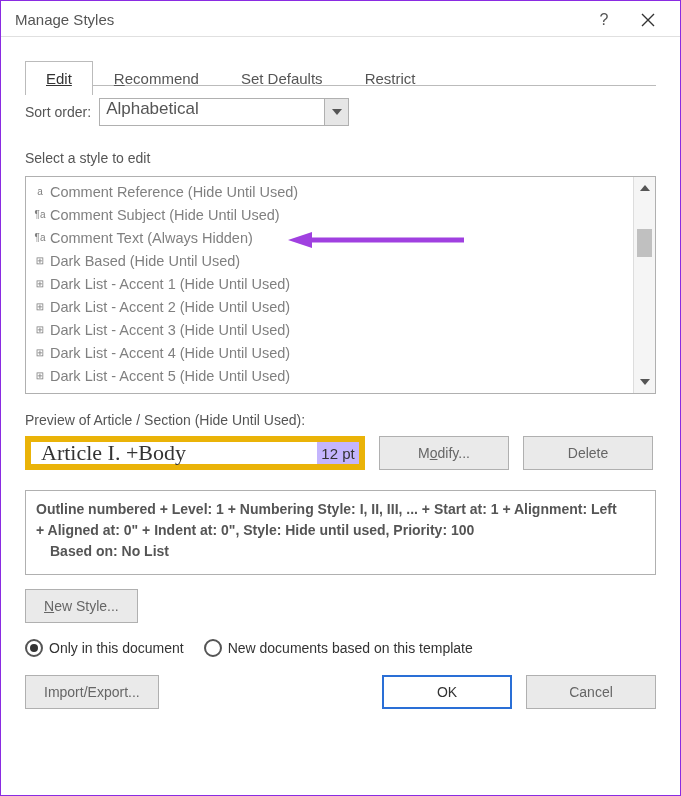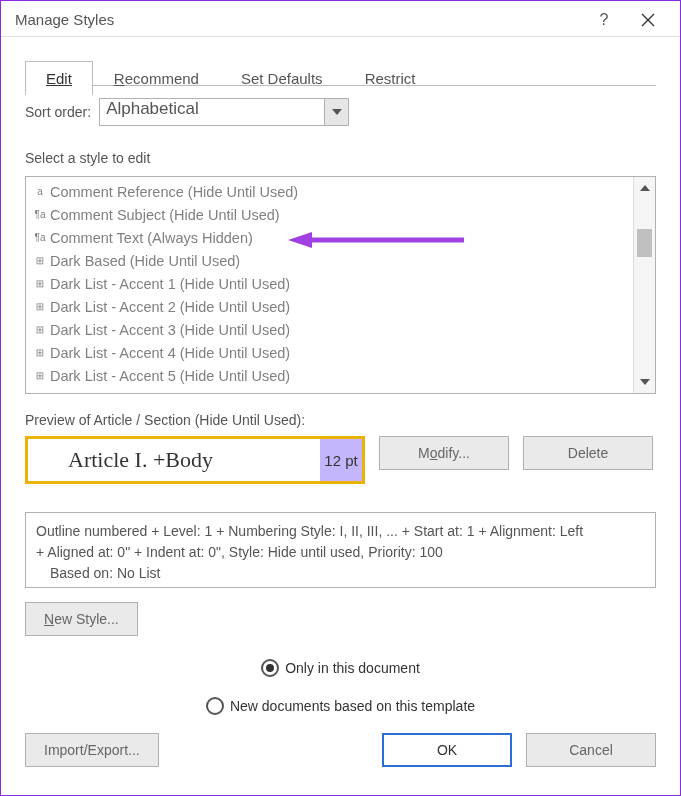--- a/index.html
+++ b/index.html
@@ -157,24 +157,23 @@
   }
   .preview-label { margin-top:18px; color:#555;}
   .preview-row {
     display:flex;
     align-items:stretch;
     margin-top:8px;
     gap:14px;
   }
   .preview-box {
     display:flex;
-    border:3px solid #eab308;
-    height:48px;
+    border:6px solid #eab308;
+    height:34px;
     flex:0 0 340px;
-    padding-left:30px;
   }
   .preview-text {
     flex:1;
     display:flex;
     align-items:center;
     padding-left:10px;
     font-family: Georgia, "Times New Roman", serif;
     font-size:22px;
     color:#333;
   }
@@ -193,37 +192,37 @@
     background:#eaeaea;
     color:#666;
     font-family:inherit;
     font-size:14px;
     padding:0 18px;
     cursor:pointer;
   }
   .btn.wide { width:130px; }
   .btn .ul { text-decoration:underline;}
   .desc-box {
-    margin-top:28px;
+    margin-top:20px;
     border:1px solid #b0b0b0;
     padding:8px 10px 14px 10px;
     color:#555;
     font-size:14px;
     line-height:1.5;
-    height:76px;
+    height:85px;
+    font-weight:bold;
   }
   .desc-box .based { padding-left:14px; }
   .newstyle { margin-top:14px; }
   .radio-row {
-    margin-top:23px;
+    margin-top:16px;
     display:flex;
     align-items:center;
     gap:20px;
     color:#333;
-    flex-direction:column;
   }
   .radio {
     width:18px; height:18px;
     border-radius:50%;
     border:2px solid #555;
     display:inline-flex;
     align-items:center;
     justify-content:center;
     margin-right:6px;
   }

